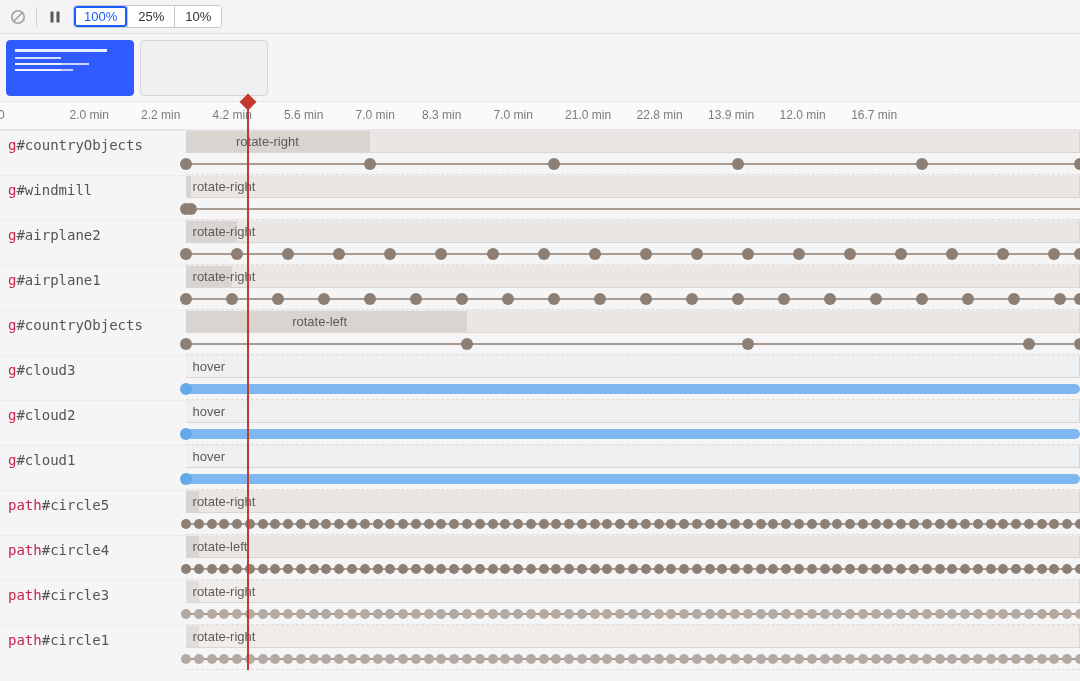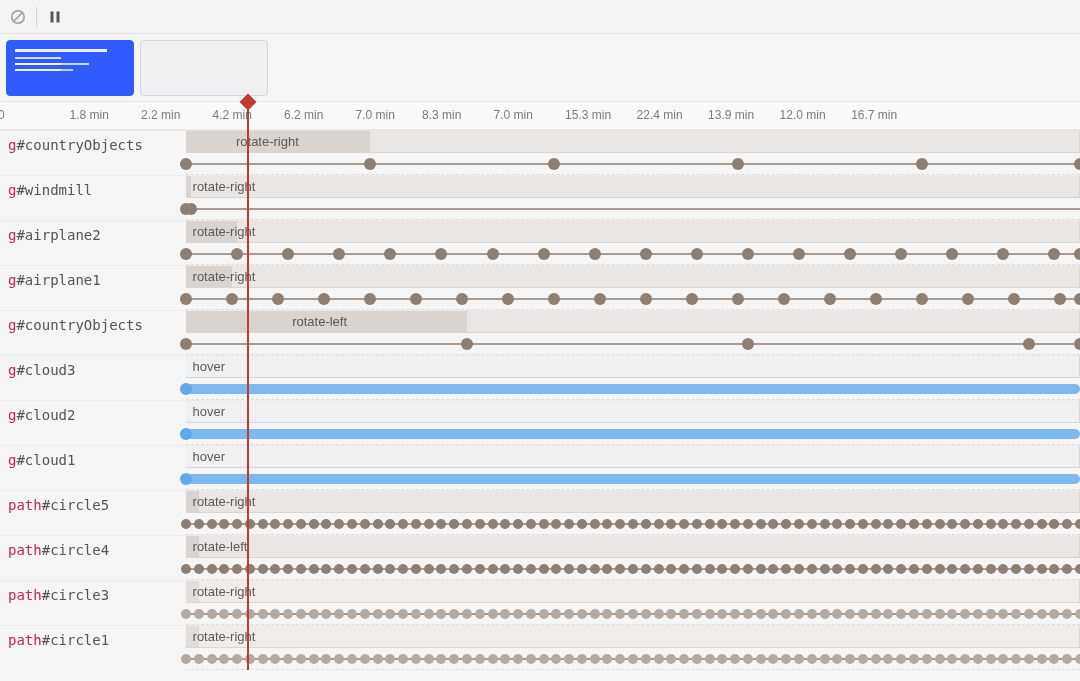--- a/index.html
+++ b/index.html
@@ -78,44 +78,49 @@
           <line x1="4" y1="12" x2="12" y2="4" stroke="#9aa0a6" stroke-width="1.6"></line>
         </svg>
     </div>
     <div class="tb-sep"></div>
     <div class="tb-icon">
       <svg width="14" height="14" viewBox="0 0 14 14">
           <rect x="2.5" y="1.5" width="3" height="11" fill="#55585c"></rect>
           <rect x="8.5" y="1.5" width="3" height="11" fill="#55585c"></rect>
         </svg>
     </div>
+    <div class="speed-group" id="speed-group">
+        <div class="speed-btn active">100%</div>
+        <div class="speed-btn">25%</div>
+        <div class="speed-btn">10%</div>
+      </div>
   </div>
 
   <div class="tabstrip" id="tabstrip">
       <div class="doc-tab selected">
         <div class="l2"></div>
         <div class="l3"></div>
       </div>
       <div class="doc-tab"></div>
     </div>
 
   <div style="position:relative;">
 
     <div class="ruler-row">
       <div class="ruler-right" id="ruler-ticks">
           <span class="tick" style="left: 0px;">0</span>
-          <span class="tick" style="left: 71.52px;">1.8 min</span>
+          <span class="tick" style="left: 71.52px;">2.0 min</span>
           <span class="tick" style="left: 143.04px;">2.2 min</span>
           <span class="tick" style="left: 214.56px;">4.2 min</span>
-          <span class="tick" style="left: 286.08px;">6.2 min</span>
+          <span class="tick" style="left: 286.08px;">5.6 min</span>
           <span class="tick" style="left: 357.6px;">7.0 min</span>
           <span class="tick" style="left: 424.011px;">8.3 min</span>
           <span class="tick" style="left: 495.531px;">7.0 min</span>
-          <span class="tick" style="left: 567.051px;">15.3 min</span>
-          <span class="tick" style="left: 638.571px;">22.4 min</span>
+          <span class="tick" style="left: 567.051px;">21.0 min</span>
+          <span class="tick" style="left: 638.571px;">22.8 min</span>
           <span class="tick" style="left: 710.091px;">13.9 min</span>
           <span class="tick" style="left: 781.611px;">12.0 min</span>
           <span class="tick" style="left: 853.131px;">16.7 min</span>
         </div>
     </div>
 
     <div class="tracks" id="tracks">
         <div class="track">
           <div class="label">
             <span class="tag">g</span>

